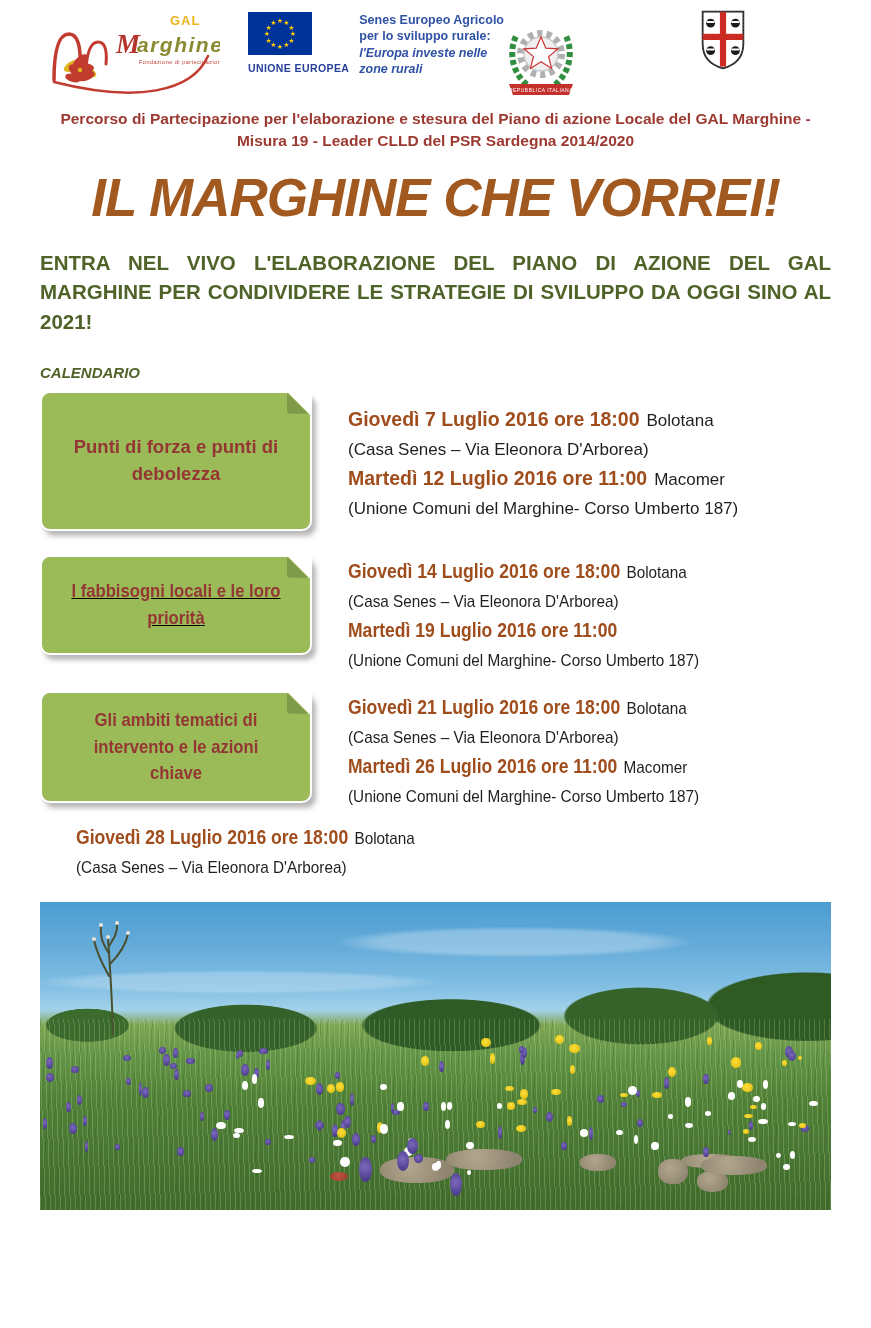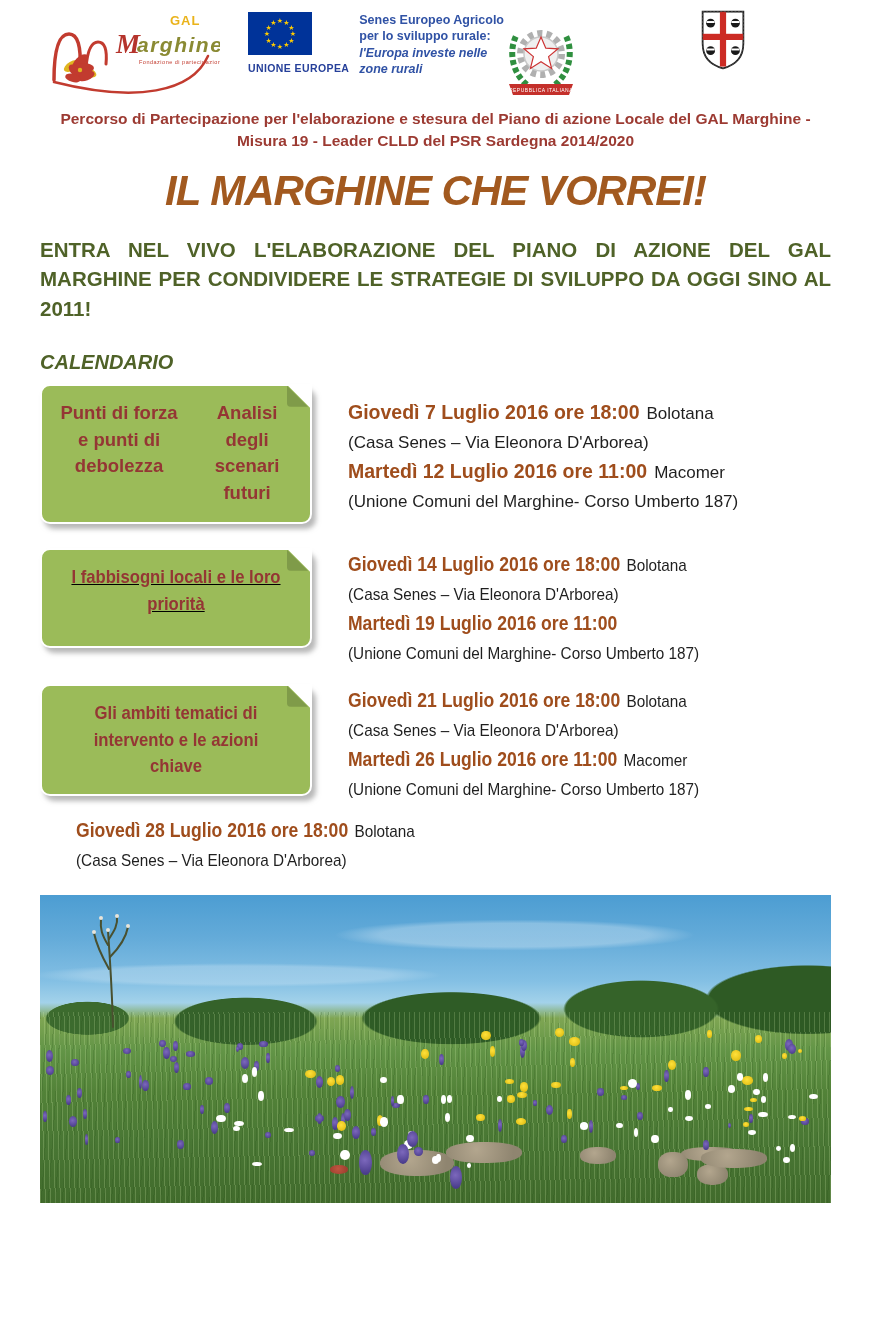--- a/index.html
+++ b/index.html
@@ -12,31 +12,31 @@
   .eu-left{display:flex;flex-direction:column;align-items:flex-start;}
   .eu-caption{margin-top:7px;font-size:10.5px;font-weight:bold;color:#26409a;letter-spacing:.4px;}
   .eu-text{margin-left:10px;font-size:12.5px;color:#3052a5;line-height:1.3;width:158px;font-weight:600;}
   .eu-text .it{font-style:italic;}
   .italy-emblem{position:absolute;left:500px;top:8px;}
   .sard-block{position:absolute;left:628px;top:8px;width:190px;text-align:center;}
   .sard-cap{margin-top:3px;font-size:9.5px;font-weight:bold;color:#6e2a1a;line-height:1.5;letter-spacing:.2px;}
   
   .subtitle{margin:8px 36px 0;text-align:center;font-size:15.5px;font-weight:bold;
             color:#9c3a32;line-height:1.4;}
-  .title{margin:16px 0 0;text-align:center;font-size:42px;font-weight:bold;font-style:italic;
+  .title{margin:16px 0 0;text-align:center;font-size:53px;font-weight:bold;font-style:italic;
          color:#a2591f;letter-spacing:-1px;}
   .intro{margin:20px 40px 0;font-size:20.5px;font-weight:bold;color:#4f6228;
          text-align:justify;line-height:1.42;}
   .intro.second{margin-top:32px;}
-  .cal-head{margin:28px 40px 0;font-size:20px;font-weight:bold;font-style:italic;color:#4f6228;}
+  .cal-head{margin:28px 40px 0;font-size:15px;font-weight:bold;font-style:italic;color:#4f6228;}
   
   .cal{margin:10px 40px 0;}
   .cal-row{display:flex;align-items:flex-start;}
   .topic-box{width:272px;flex:0 0 auto;background:#9bbb59;border:2px solid #fff;border-radius:10px;
-             box-shadow:4px 5px 5px rgba(125,125,125,.55);display:flex;flex-direction:row;
+             box-shadow:4px 5px 5px rgba(125,125,125,.55);display:flex;flex-direction:column;
              justify-content:center;gap:16px;padding:14px 14px;box-sizing:border-box;position:relative;}
   .topic-box::before{content:'';position:absolute;top:-2px;right:-2px;width:26px;height:26px;
              background:#fff;clip-path:polygon(0 0,100% 0,100% 100%);}
   .topic-box::after{content:'';position:absolute;top:0;right:2px;width:21px;height:21px;
              background:#7f9b49;clip-path:polygon(0 0,0 100%,100% 100%);border-radius:0 0 0 4px;}
   .topic-box p{margin:0;text-align:center;font-size:18.5px;font-weight:bold;color:#943634;line-height:1.45;}
   .narrow-box p{transform:scaleX(.9);}
   .events{margin-left:36px;flex:1;}
   .events p{margin:0;line-height:29px;white-space:nowrap;}
   .narrow-ev{transform:scaleX(.9);transform-origin:0 0;}
@@ -154,30 +154,29 @@
         </g>
         <path d="M12,4 h46 v36 q0,22 -23,28 q-23,-6 -23,-28 Z" fill="none" stroke="#555" stroke-width="1" stroke-dasharray="2 2" transform="translate(0,0) scale(1.0)"></path>
       </svg>
     </div>
   </header>
 
   <p class="subtitle">Percorso di Partecipazione per l'elaborazione e stesura del Piano di azione Locale del GAL Marghine - Misura 19 - Leader CLLD del PSR Sardegna 2014/2020</p>
 
   <h1 class="title">IL MARGHINE CHE VORREI!</h1>
 
-  <p class="intro">ENTRA NEL VIVO L'ELABORAZIONE DEL PIANO DI AZIONE DEL GAL MARGHINE PER CONDIVIDERE LE STRATEGIE DI SVILUPPO DA OGGI SINO AL 2011!</p>
+  <p class="intro">ENTRA NEL VIVO L'ELABORAZIONE DEL PIANO DI AZIONE DEL GAL MARGHINE PER CONDIVIDERE LE STRATEGIE DI SVILUPPO DA OGGI SINO AL 2021!</p>
 
   <h2 class="cal-head">CALENDARIO</h2>
 
   <div class="cal">
 
     <div class="cal-row r1">
       <div class="topic-box">
         <p>Punti di forza e punti di debolezza</p>
-        <p>Analisi degli scenari futuri</p>
       </div>
       <div class="events">
         <p><span class="date">Giovedì 7 Luglio 2016 ore 18:00</span><span class="place">Bolotana</span></p>
         <p class="venue">(Casa Senes – Via Eleonora D'Arborea)</p>
         <p><span class="date">Martedì 12 Luglio 2016 ore 11:00</span><span class="place">Macomer</span></p>
         <p class="venue">(Unione Comuni del Marghine- Corso Umberto 187)</p>
       </div>
     </div>
 
     <div class="cal-row r2">

